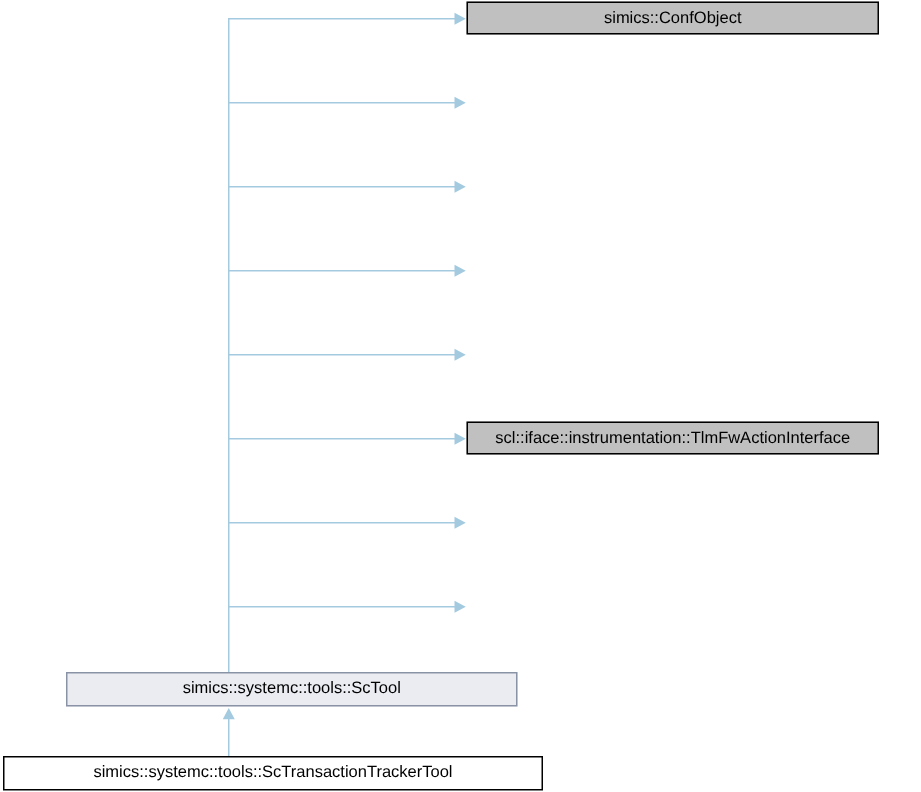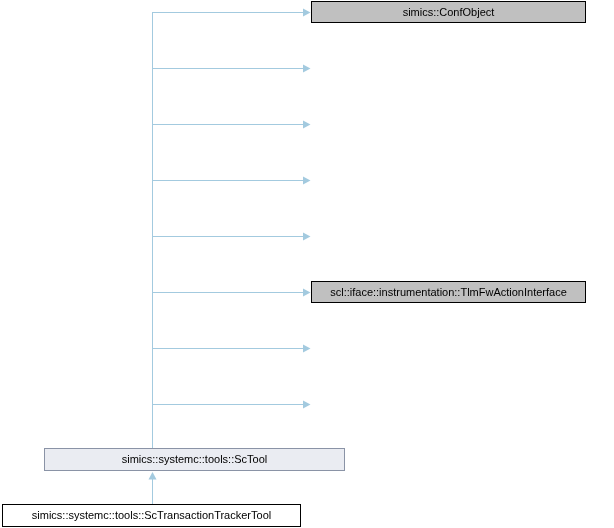--- a/index.html
+++ b/index.html
@@ -39,21 +39,21 @@
     top: 448px;
     width: 301px;
     height: 23px;
     background: var(--main-box-fill, #eaecf2);
     border: 1px solid var(--main-box-border, #8a93a6);
     margin-left: 44px;
   }
   .node.derived {
     left: 2px;
     top: 504px;
-    width: 299px;
+    width: 360px;
     height: 23px;
     background: var(--derived-box-fill, #ffffff);
     border: 1px solid var(--derived-box-border, #000000);
   }
   svg.edges {
     position: absolute;
     left: 0;
     top: 0;
   }
   .edge-line {

